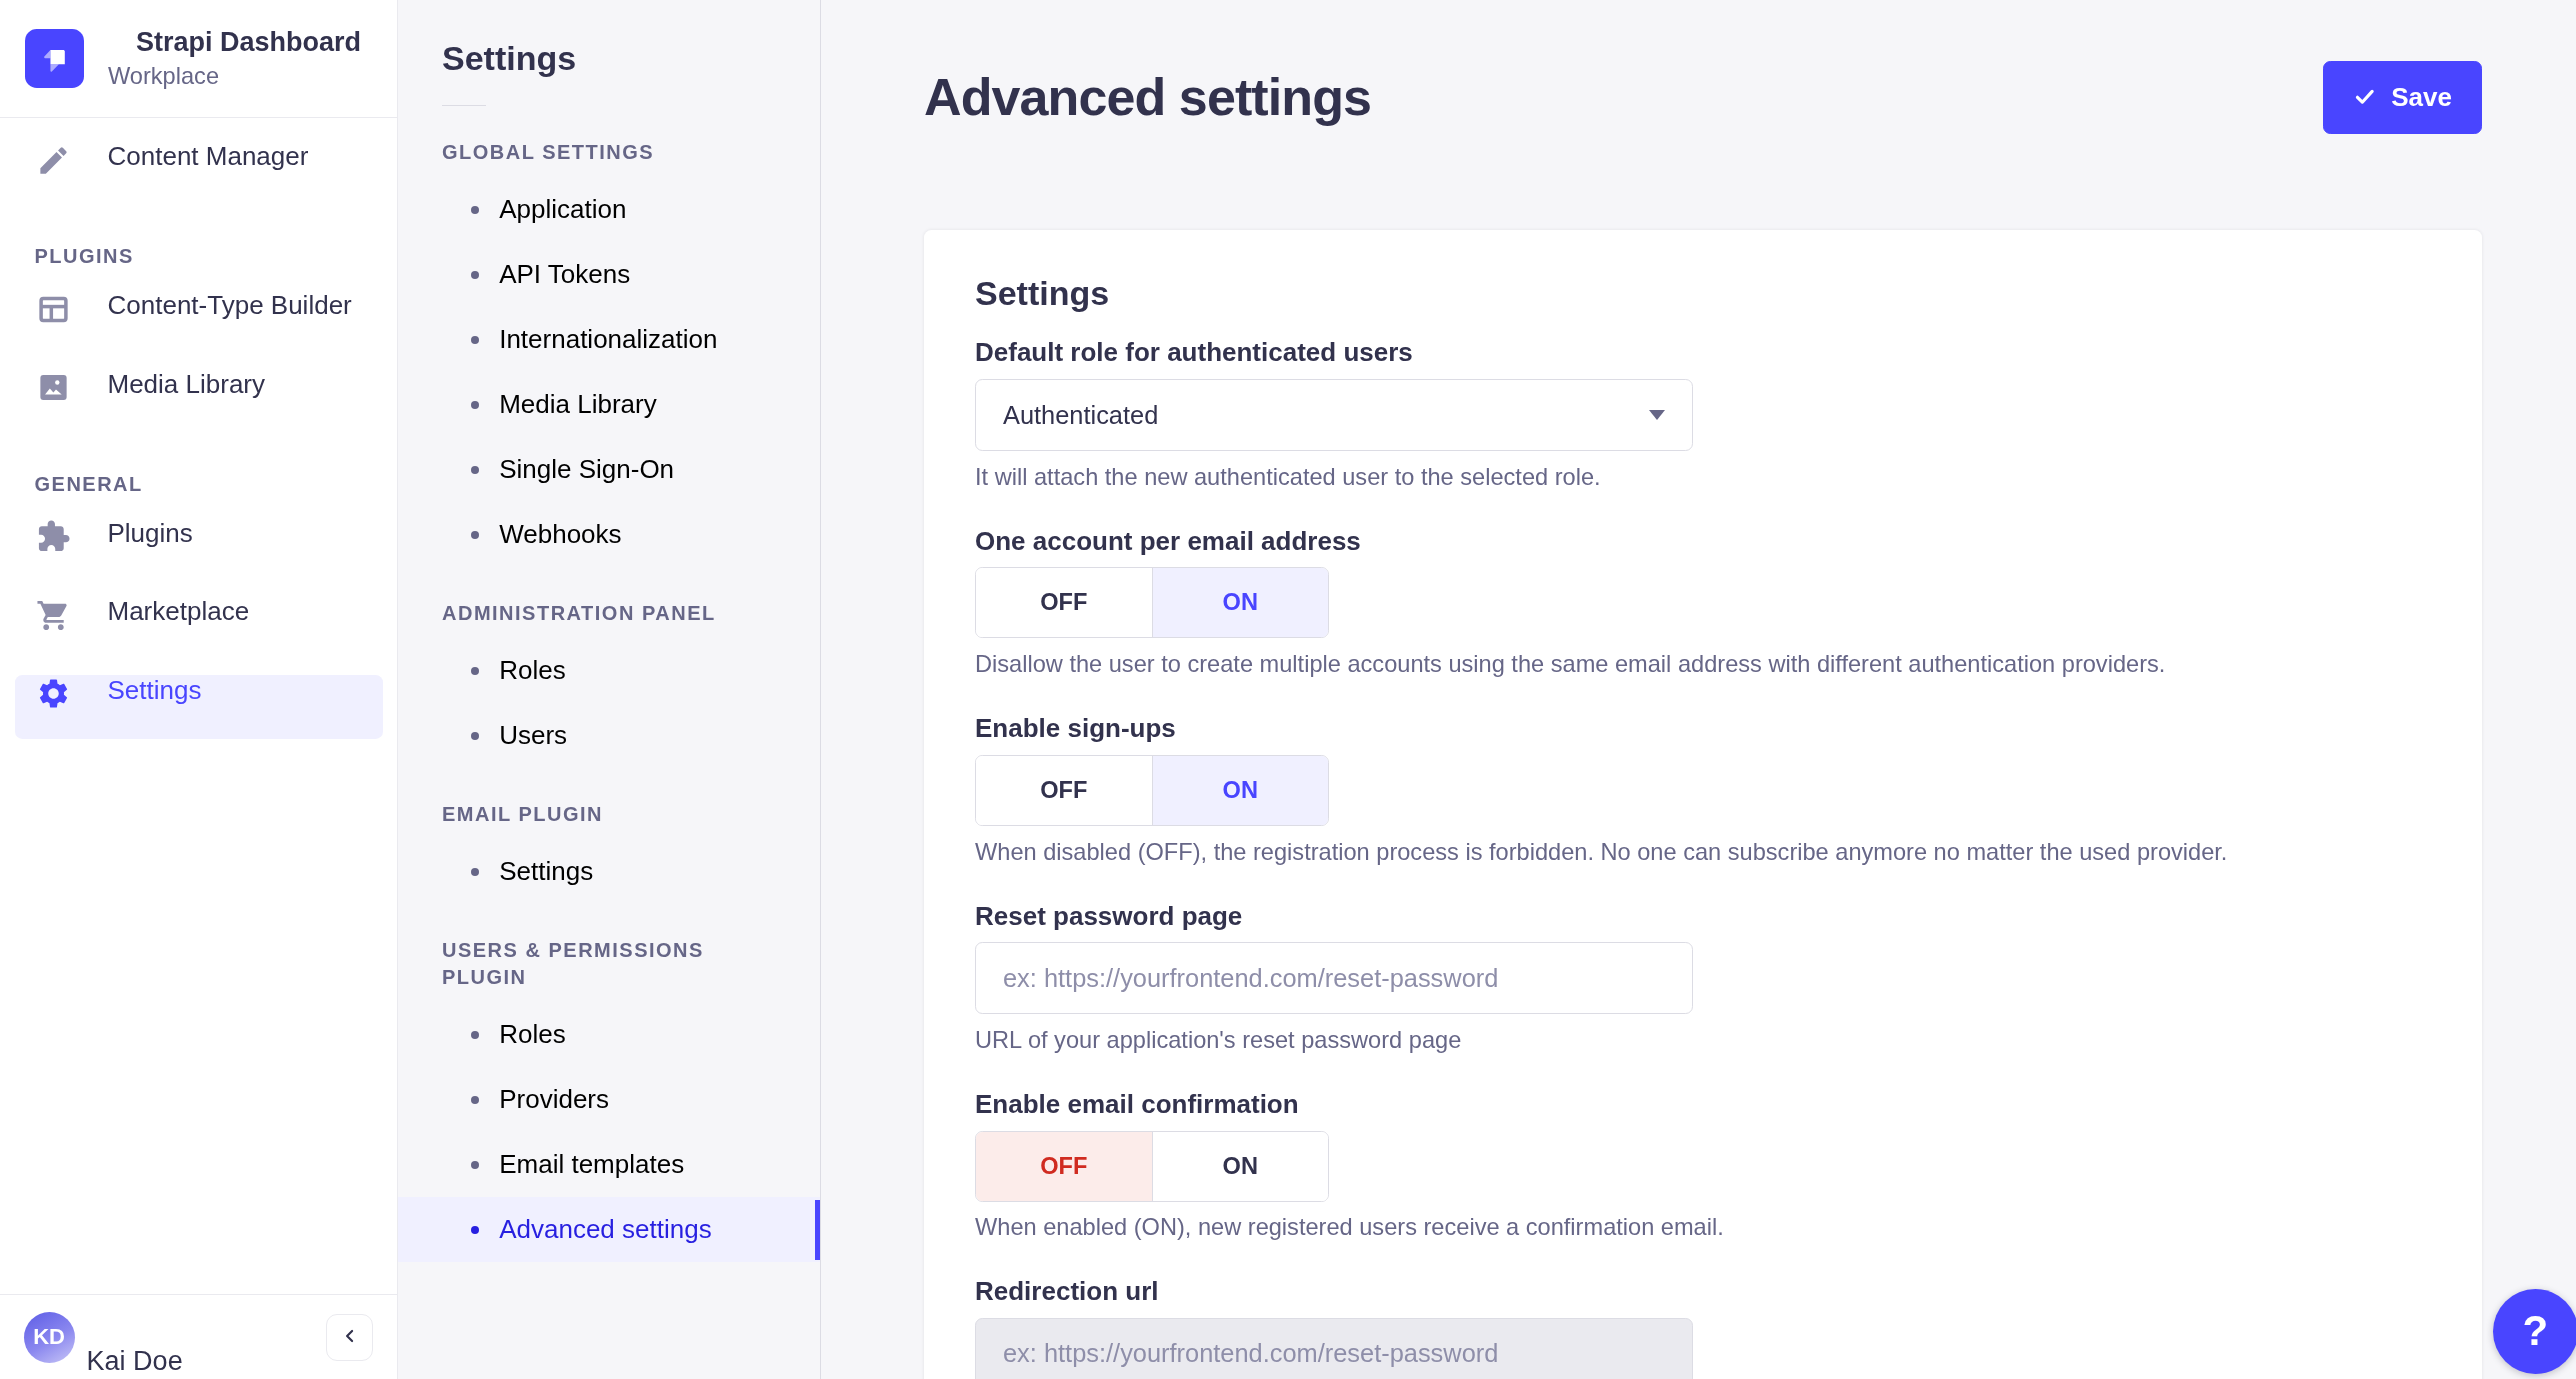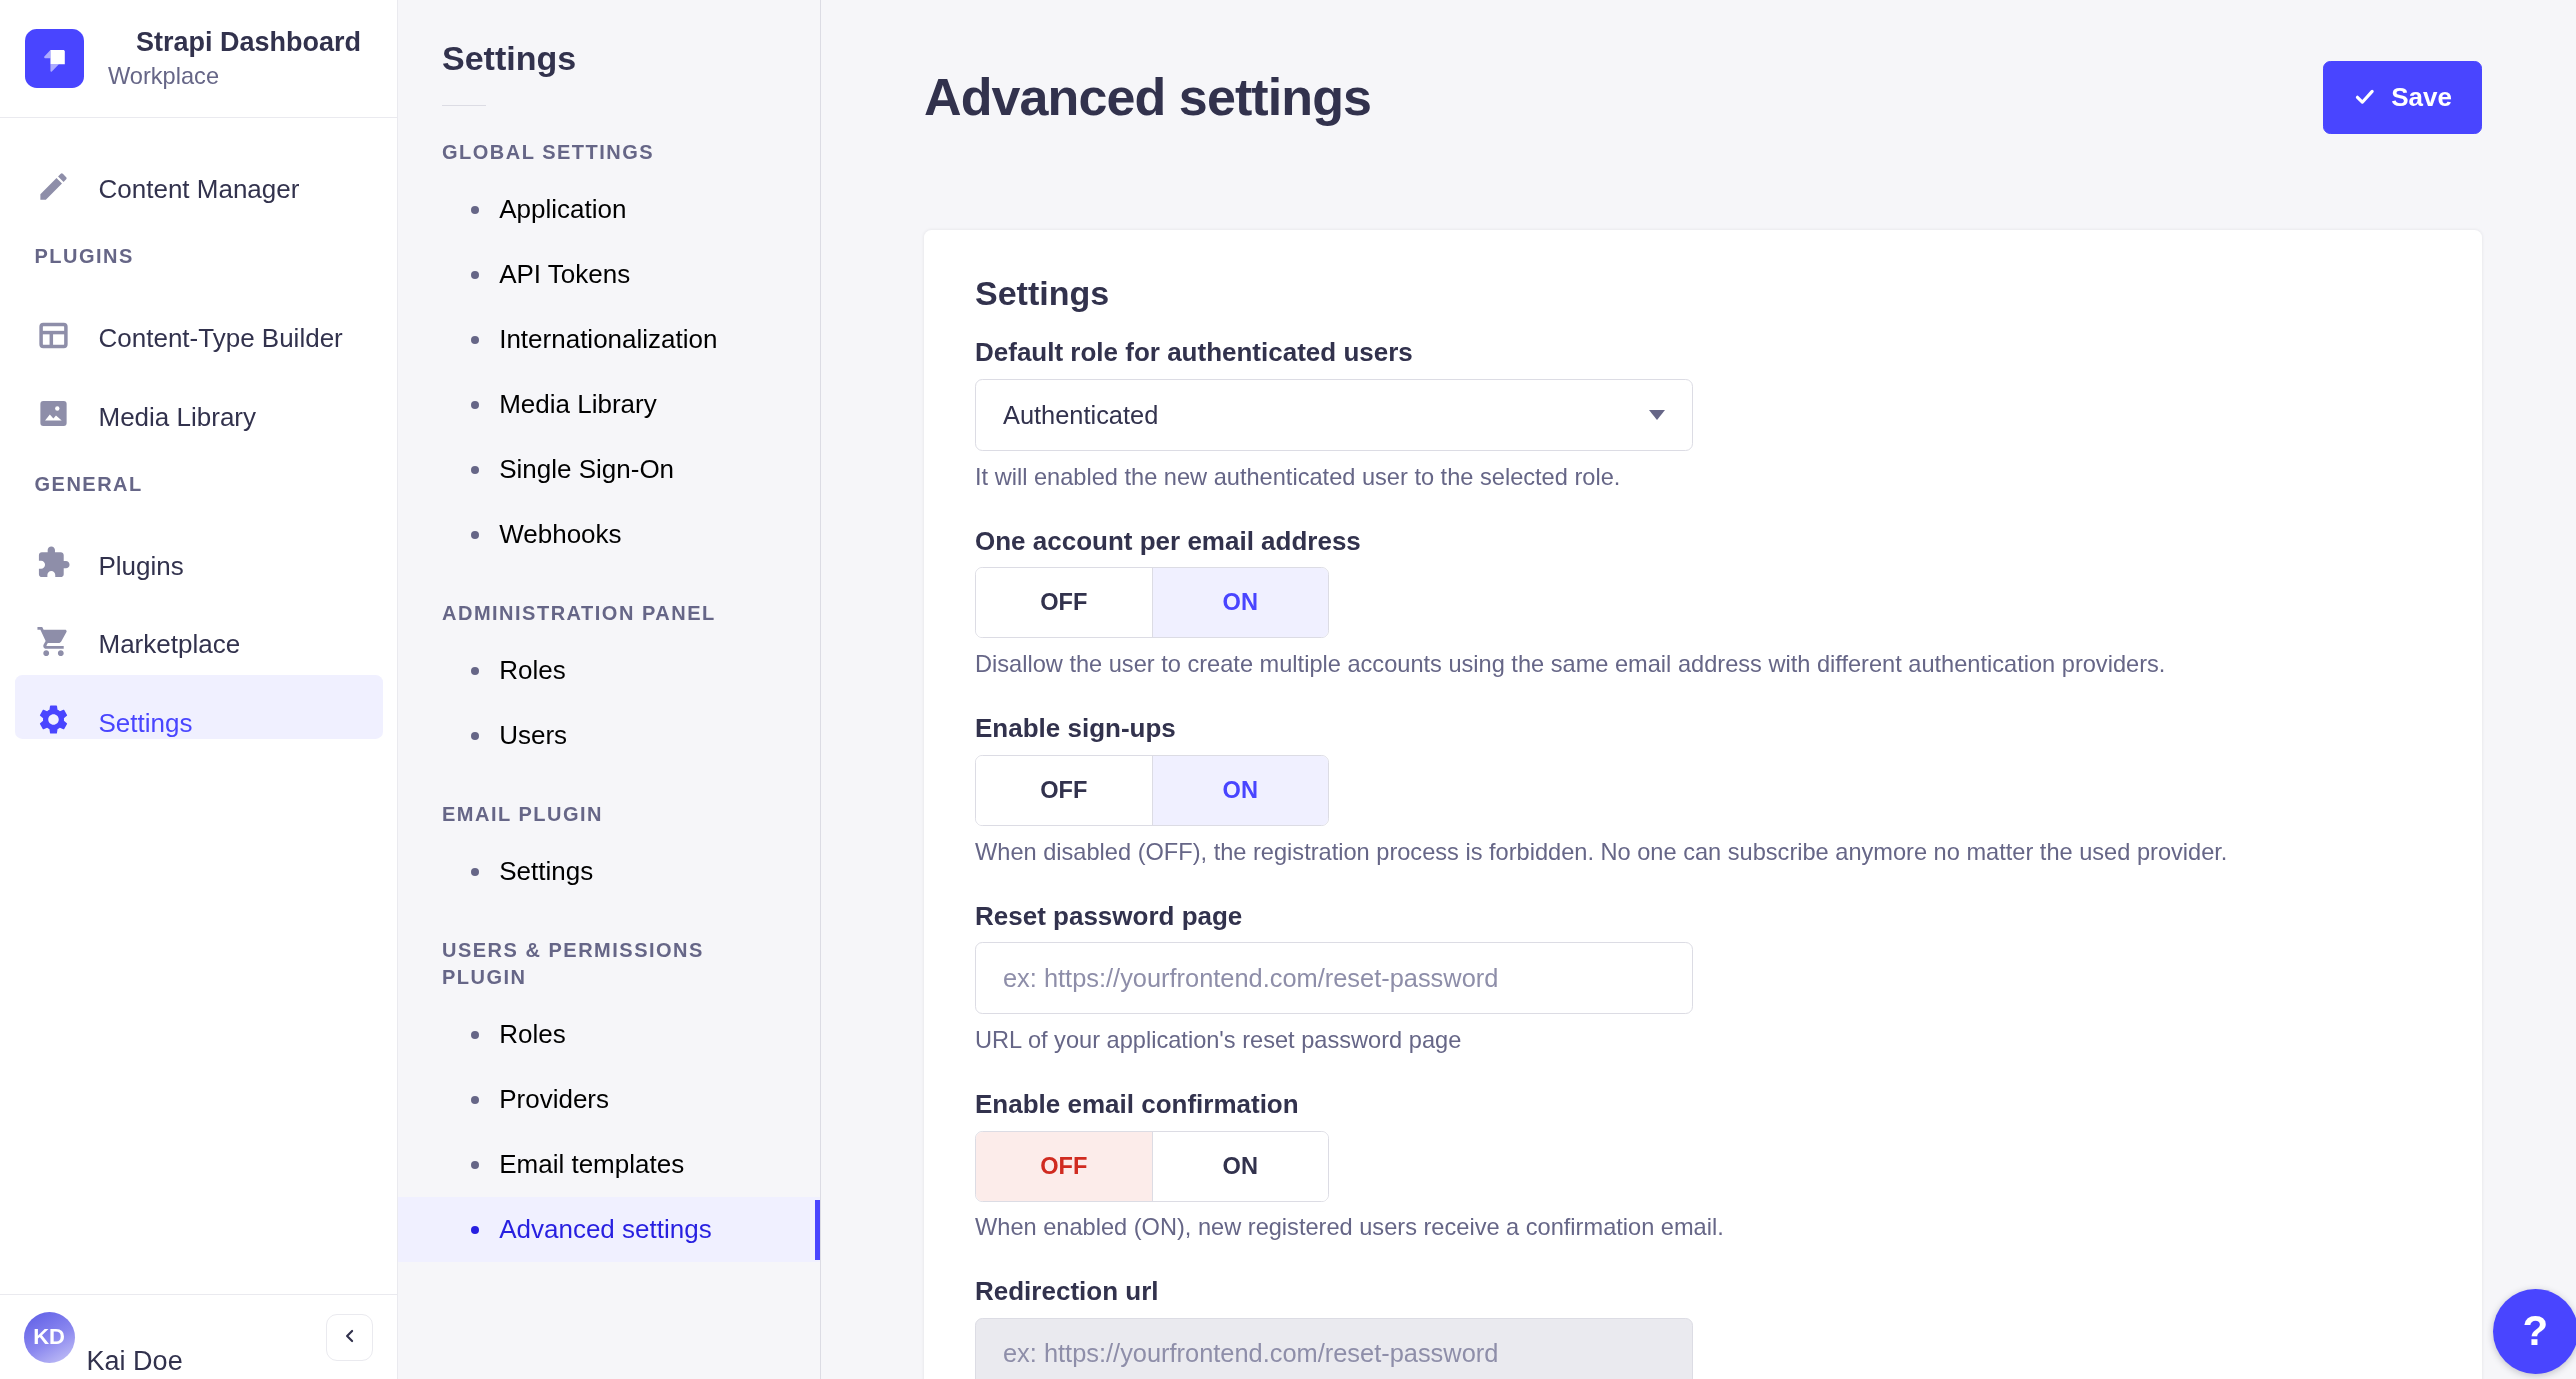--- a/index.html
+++ b/index.html
@@ -28,21 +28,21 @@
     width: 59px; height: 59px; border-radius: 11.8px;
     background: #4945FF; flex: none;
     display: flex; align-items: center; justify-content: center;
   }
   .logo-square svg { width: 42px; height: 42px; }
   .brand-title { font-size: 27px; font-weight: 700; color: #32324D; line-height: 1.15; margin-left: 28px; }
   .brand-sub { font-size: 23.6px; color: #666687; margin-top: 4.5px; }
 
   .main-nav { flex: 1; padding: 23.6px 14.5px 0; }
   .nav-item {
-    display: flex; align-items: flex-end; gap: 26px;
+    display: flex; align-items: flex-start; gap: 35px;
     height: 64px; padding: 0 20px; border-radius: 7.3px;
     font-size: 26px; color: #32324D; cursor: pointer; margin-bottom: 14.5px;
   }
   .nav-item .nicon { width: 38px; height: 38px; display: flex; align-items: center; justify-content: center; color: #8E8EA9; flex: none; }
   .nav-item .nicon svg { width: 35px; height: 35px; }
   .nav-item.active { background: #F0F0FF; color: #4945FF; font-weight: 500; }
   .nav-item.active .nicon { color: #4945FF; }
   .nav-section-label {
     font-size: 20px; font-weight: 700; letter-spacing: 1.5px;
     color: #666687; padding: 0 20px; margin: 40px 0 22px;
@@ -337,21 +337,21 @@
 
   <section class="card">
     <h2 class="card-title">Settings</h2>
 
     <div class="field">
       <div class="field-label">Default role for authenticated users</div>
       <div class="select-box">
         <span>Authenticated</span>
         <span class="caret"></span>
       </div>
-      <div class="hint">It will enabled the new authenticated user to the selected role.</div>
+      <div class="hint">It will attach the new authenticated user to the selected role.</div>
     </div>
 
     <div class="field">
       <div class="field-label">One account per email address</div>
       <div class="toggle state-on">
         <div class="toggle-opt opt-off">OFF</div>
         <div class="toggle-opt opt-on">ON</div>
       </div>
       <div class="hint">Disallow the user to create multiple accounts using the same email address with different authentication providers.</div>
     </div>

